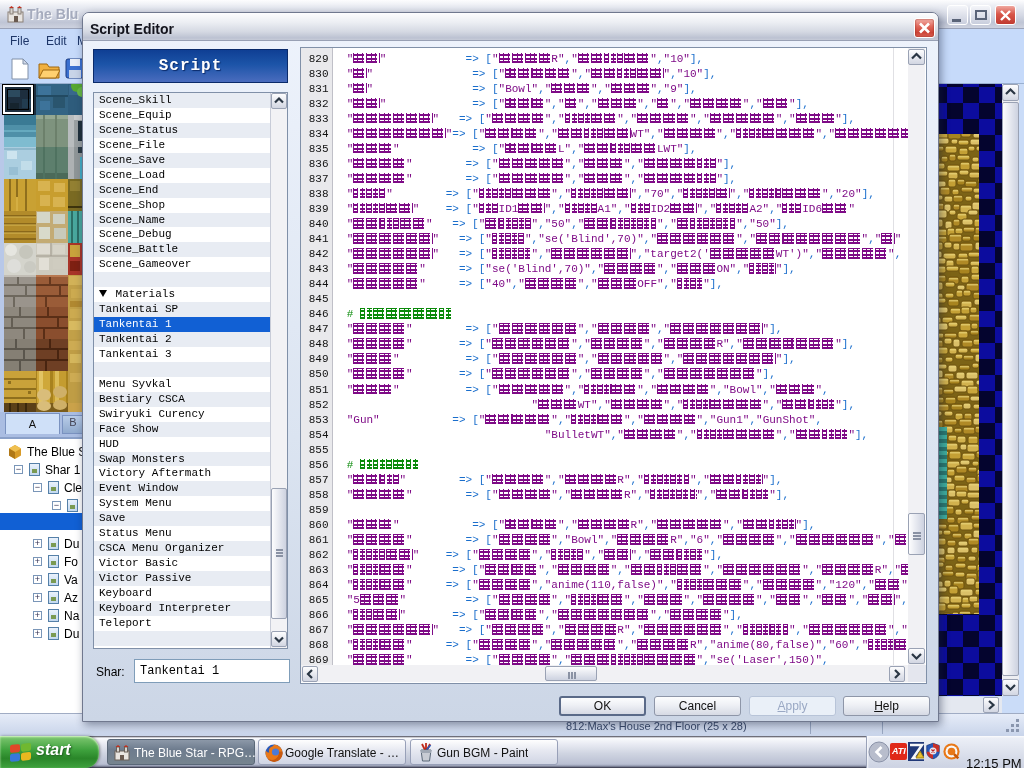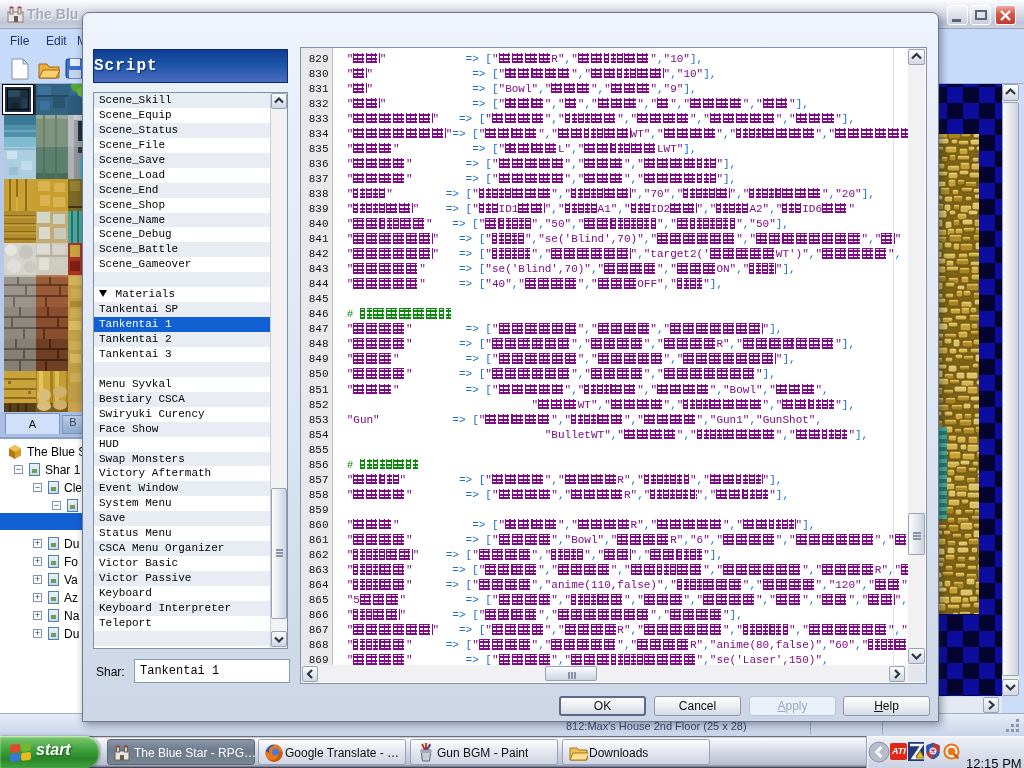--- a/index.html
+++ b/index.html
@@ -45,21 +45,21 @@
 .tbtn .lab{position:absolute;left:26px;top:6px;white-space:nowrap;overflow:hidden}
 #tray{position:absolute;left:866px;top:0;width:158px;height:32px;background:linear-gradient(180deg,#eef1f8,#ccd2e2);border-left:1px solid #9aa2b8;box-shadow:inset 1px 1px 2px rgba(255,255,255,.8)}
 #clock{position:absolute;left:99px;top:20px;font-size:13px;color:#0a0a0a}
 
 #dlg{position:absolute;left:82px;top:12px;width:857px;height:710px;border-radius:7px 7px 0 0;background:linear-gradient(180deg,#eef3fc 0%,#dbe4f1 60%,#ccd6e6 100%);border:1px solid #70788e;box-shadow:2px 3px 8px rgba(20,30,60,.45)}
 #dtitle{position:absolute;left:0;top:0;width:855px;height:28px;border-radius:6px 6px 0 0;background:linear-gradient(180deg,#fdfdfe 0%,#eceef3 35%,#d4d8e2 70%,#bcc2d2 92%,#c6cbd8 100%);border-bottom:1px solid #98a0b4}
 #dtitle .txt{position:absolute;left:7px;top:8px;font-size:14px;font-weight:bold;color:#13131c}
 #dclose{position:absolute;left:831px;top:5px;width:21px;height:20px;border-radius:3px;background:linear-gradient(180deg,#f2b0a8 0%,#e06a5e 40%,#cc4437 75%,#d86052 100%);border:1px solid #fff;box-shadow:inset 0 0 2px #8e1e14}
 
 #shead{position:absolute;left:10px;top:36px;width:195px;height:34px;background:linear-gradient(180deg,#0f3f94 0%,#1c54a8 45%,#4a6cbe 100%);border:1px solid #0a2a6a}
-#shead .txt{font-family:"Liberation Mono",monospace;font-size:16px;font-weight:bold;color:#fff;line-height:32px;letter-spacing:1px;text-shadow:1px 1px 1px #0a2a6a}
+#shead .txt{font-family:"Liberation Mono",monospace;font-size:16px;font-weight:bold;color:#fff;text-align:center;line-height:32px;letter-spacing:1px;text-shadow:1px 1px 1px #0a2a6a}
 
 #list{position:absolute;left:10px;top:79px;width:195px;height:557px;background:#fff;border:1px solid #8090a8}
 .lr{height:14.95px;font-family:"Liberation Mono",monospace;font-size:11px;line-height:14.9px;padding-left:5px;white-space:nowrap;color:#000}
 .lr.alt{background:#e8ecf3}
 .lr.sel{background:#1160d4;color:#fff}
 .tri{display:inline-block;width:0;height:0;border:4px solid transparent;border-top:7px solid #000;margin-right:2px;vertical-align:-4px}
 #lsb{position:absolute;right:0;top:0;width:17px;height:555px;background:#f2f2f5;border-left:1px solid #c8ccd8}
 
 #nlab{position:absolute;left:13px;top:652px;font-size:12px;color:#000}
 #nfield{position:absolute;left:51px;top:646px;width:156px;height:24px;background:#fff;border:1px solid #7f9db9;font-family:"Liberation Mono",monospace;font-size:12px;padding:4px 0 0 5px;color:#000}
@@ -1036,27 +1036,20 @@
     </div>
  <div class="tbtn" style="left:258px;width:148px">
       <svg class="abs" style="left:6px;top:4px" width="18" height="18">
         <circle cx="9" cy="9" r="8.5" fill="#2a5ab8"></circle>
         <path d="M9 .5a8.5 8.5 0 1 1-8.2 6.2c1.2 1.4 2.4 2 3.6 1.8C3.2 6 4.6 3.4 7 2.6 8 2.2 8.6 1.4 9 .5z" fill="#e87818"></path>
         <path d="M17.3 7.5a8.5 8.5 0 0 1-8.1 10.4 8.5 8.5 0 0 1-6.8-3.3c2.8 1.8 5.6 2 8 .4 2.5-1.6 3.6-4 3.2-7.2z" fill="#c85a10"></path>
         <circle cx="10.5" cy="8" r="3.6" fill="#4a7ad8"></circle>
       </svg>
       <div class="lab">Google Translate - …</div>
     </div>
- <div class="tbtn" style="left:562px;width:148px">
-      <svg class="abs" style="left:6px;top:6px" width="19" height="15">
-        <path d="M1 2h7l2 2h8v10H1z" fill="#f0c050" stroke="#a07818"></path>
-        <path d="M1 14l3-7h16l-3 7z" fill="#ffe090" stroke="#a07818"></path>
-      </svg>
-      <div class="lab">Downloads</div>
-    </div>
  <div id="tray">
   <svg class="abs" style="left:1px;top:5px" width="22" height="22">
         <circle cx="11" cy="11" r="10" fill="#b8bdcc" stroke="#8a92a8"></circle>
         <path d="M13.5 6l-5 5 5 5" fill="none" stroke="#fff" stroke-width="2.6"></path>
       </svg>
   <div class="abs" style="left:23px;top:7px;width:17px;height:17px;background:#e02818;border-radius:2px">
         <span style="position:absolute;left:2px;top:3px;font-size:9px;font-weight:bold;color:#fff;font-style:italic">ATI</span>
       </div>
   <svg class="abs" style="left:41px;top:6px" width="16" height="19">
         <rect width="16" height="19" fill="#203878"></rect>
@@ -1073,20 +1066,26 @@
   <svg class="abs" style="left:76px;top:6px" width="17" height="19" viewBox="0 0 20 20">
         <circle cx="10" cy="10" r="9.5" fill="#e87818"></circle>
         <circle cx="10" cy="10" r="7" fill="#f8f8f8"></circle>
         <circle cx="10" cy="10" r="4.5" fill="#e87818"></circle>
         <path d="M13 13l5 5" stroke="#c85808" stroke-width="3"></path>
       </svg>
   <div id="clock">12:15 PM</div>
  </div>
 </div>
 <div id="dlg">
+ <div id="dtitle">
+      <div class="txt">Script Editor</div>
+  <div id="dclose"><svg width="19" height="18">
+          <path d="M5 4.5l9 9M14 4.5l-9 9" stroke="#fff" stroke-width="2.6"></path>
+        </svg></div>
+ </div>
  <div id="shead">
       <div class="txt">Script</div>
     </div>
  <div id="list">
       <div class="lr alt">Scene_Skill</div>
 <div class="lr">Scene_Equip</div>
 <div class="lr alt">Scene_Status</div>
 <div class="lr">Scene_File</div>
 <div class="lr alt">Scene_Save</div>
 <div class="lr">Scene_Load</div>

